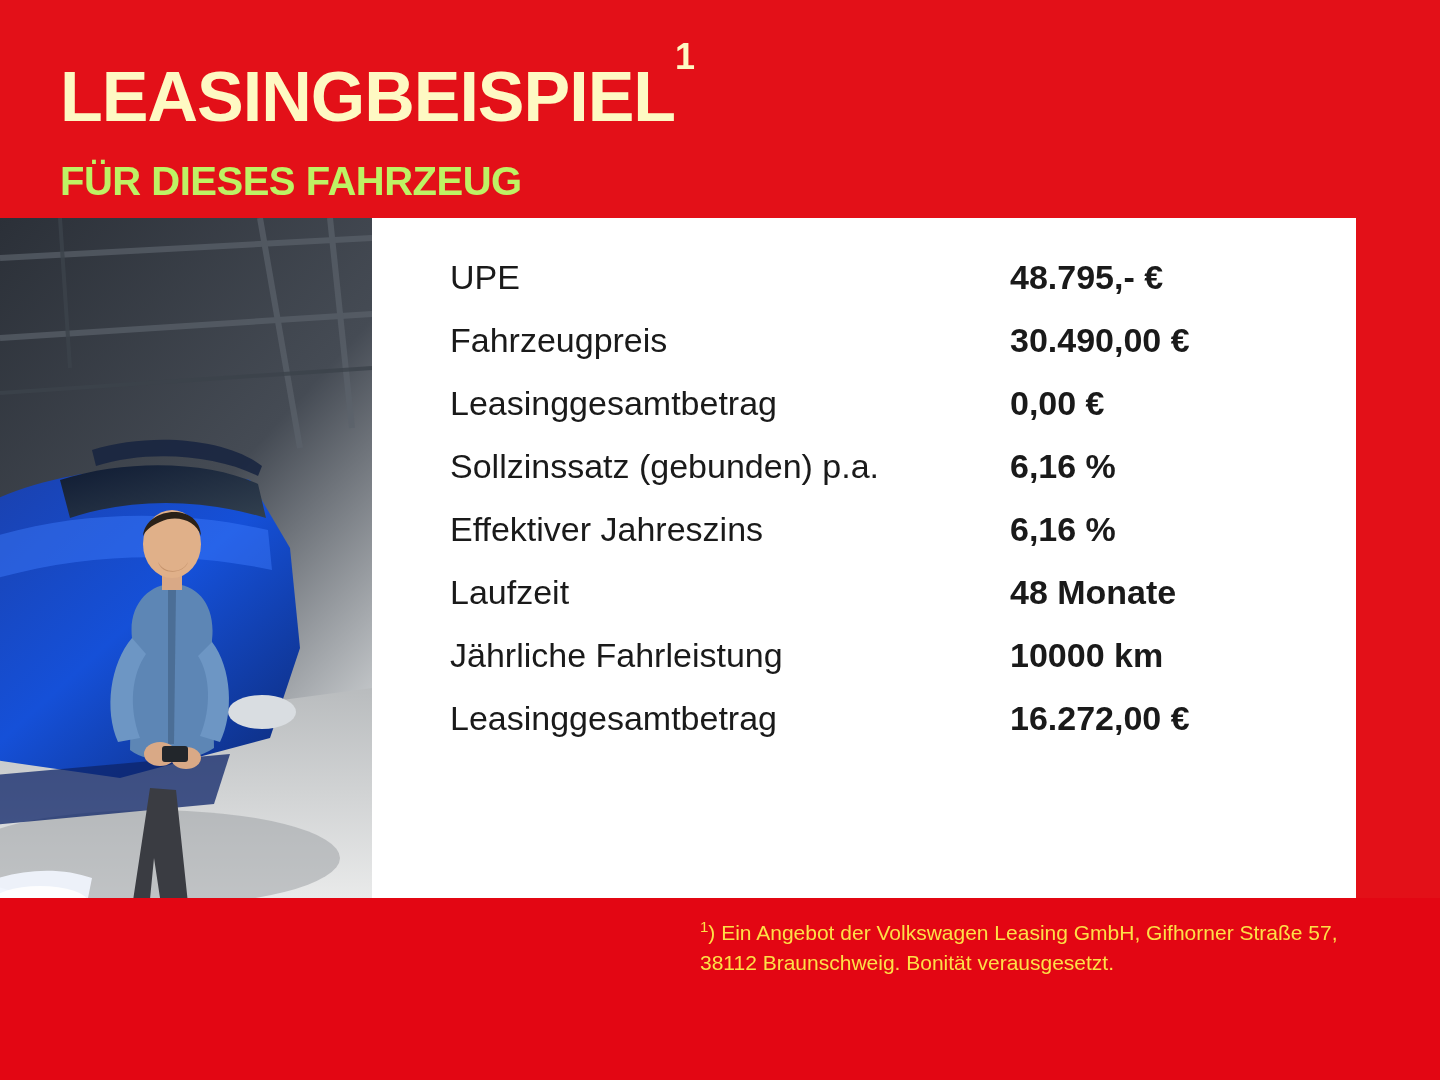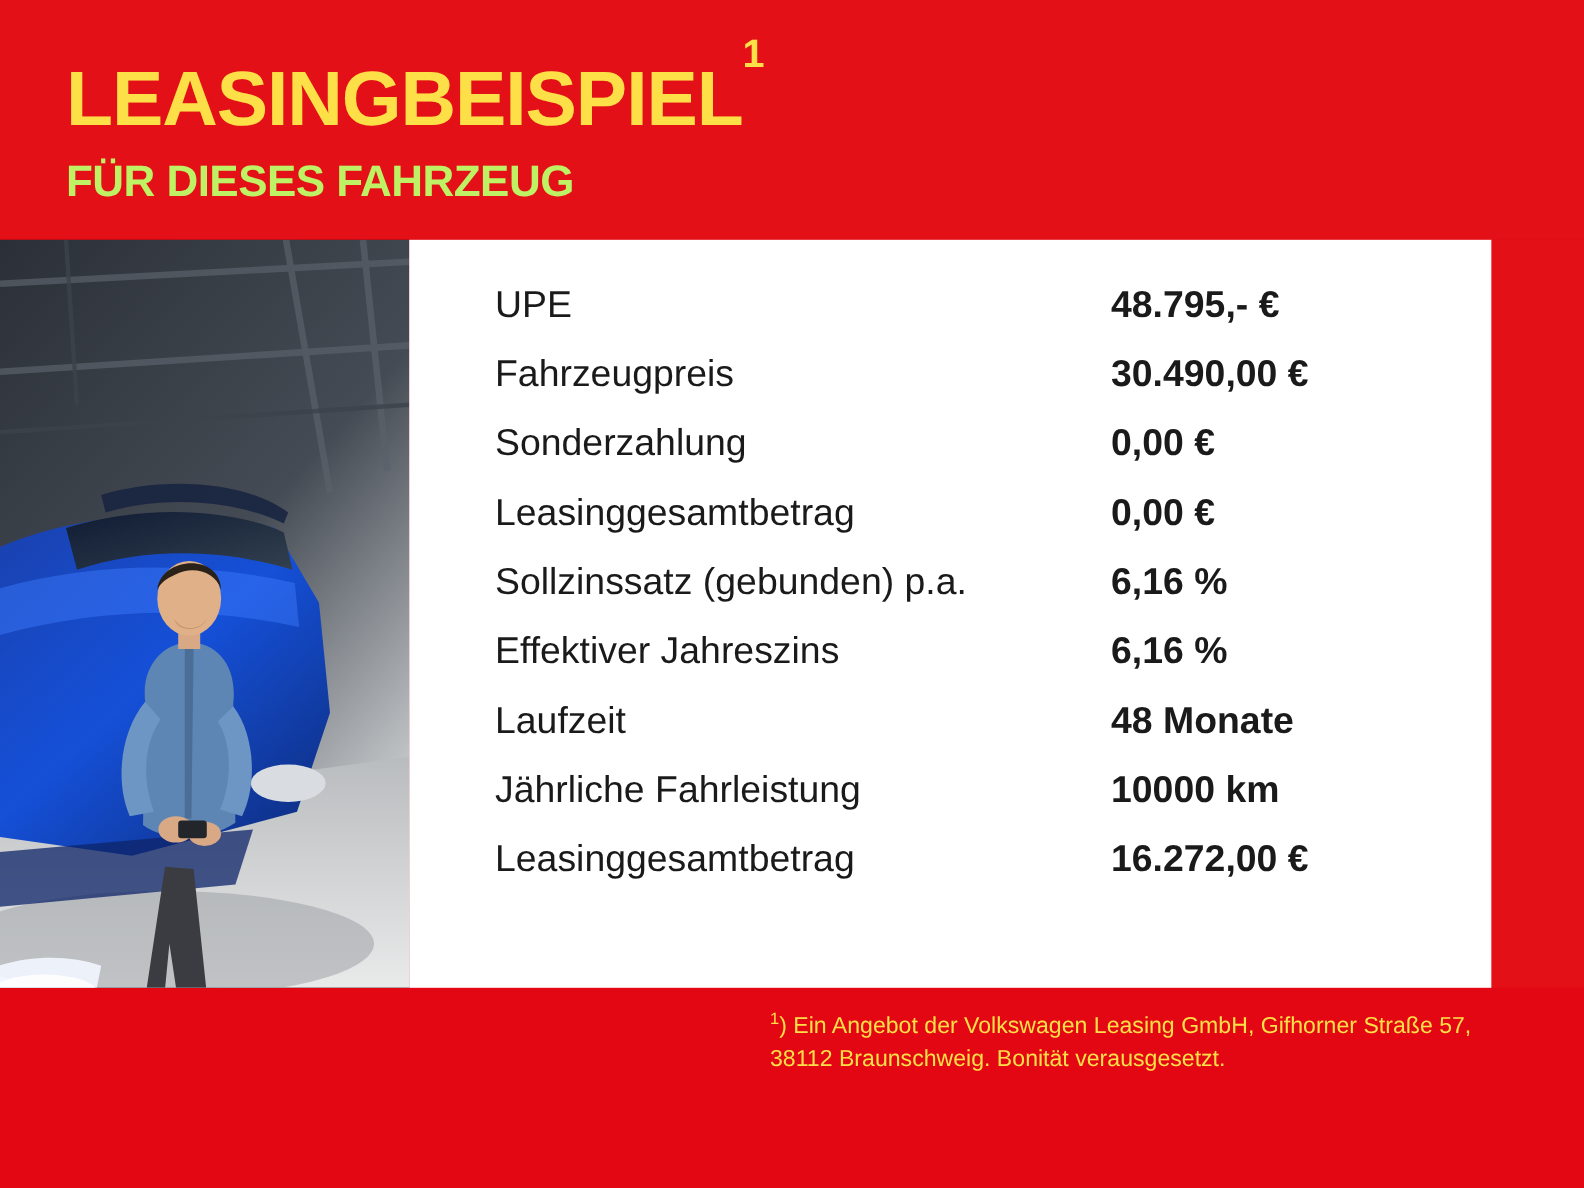--- a/index.html
+++ b/index.html
@@ -25,24 +25,24 @@
     position: absolute;
     left: 0;
     top: 0;
     width: 1440px;
     height: 218px;
     background: #e31018;
     padding: 40px 0 0 60px;
     box-sizing: border-box;
   }
   .headline-1 {
-    color: #fde047;
+    color: #fef9c3;
     font-size: 70px;
     font-weight: bold;
-    line-height: 74px;
+    line-height: 89px;
     letter-spacing: -1px;
     white-space: nowrap;
   }
   .headline-1 sup {
     font-size: 36px;
     top: -28px;
     position: relative;
   }
   .headline-2 {
     color: #bef264;
@@ -208,24 +208,20 @@
       <tbody>
         <tr>
           <td class="label">UPE</td>
           <td class="value">48.795,- €</td>
         </tr>
         <tr>
           <td class="label">Fahrzeugpreis</td>
           <td class="value">30.490,00 €</td>
         </tr>
         <tr>
-          <td class="label">Sonderzahlung</td>
-          <td class="value">0,00 €</td>
-        </tr>
-        <tr>
           <td class="label">Leasinggesamtbetrag</td>
           <td class="value">0,00 €</td>
         </tr>
         <tr>
           <td class="label">Sollzinssatz (gebunden) p.a.</td>
           <td class="value">6,16 %</td>
         </tr>
         <tr>
           <td class="label">Effektiver Jahreszins</td>
           <td class="value">6,16 %</td>

